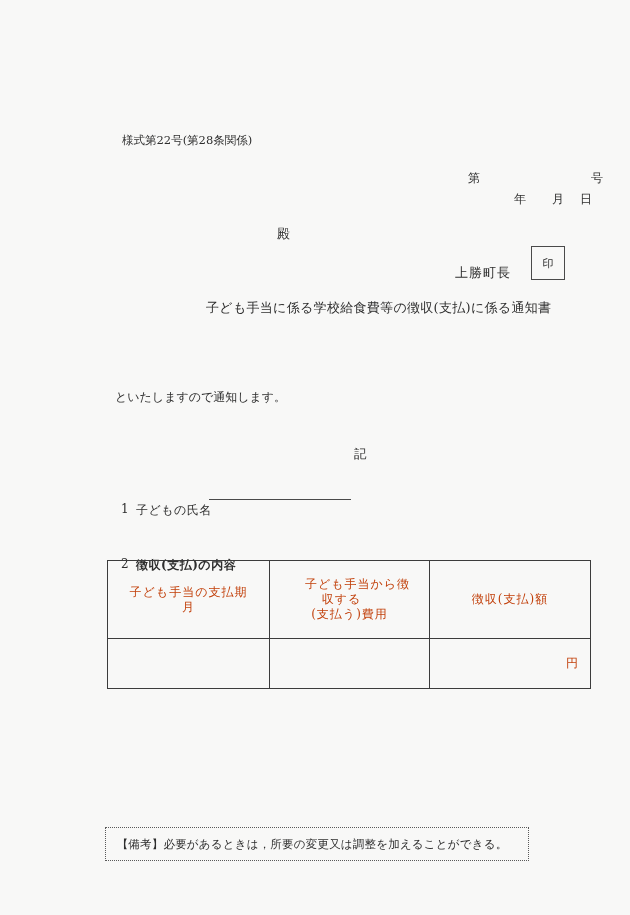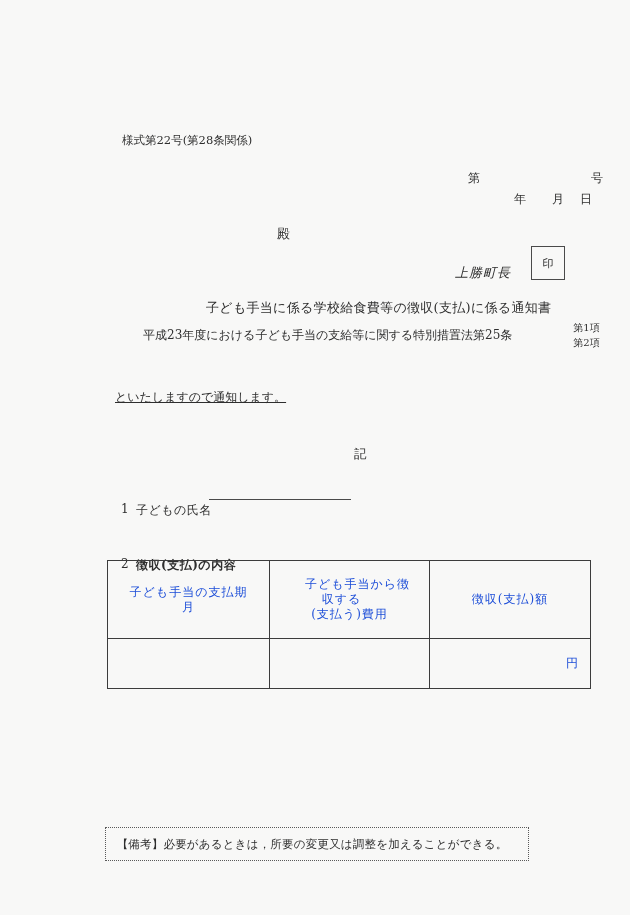--- a/index.html
+++ b/index.html
@@ -20,21 +20,21 @@
   .form-no { left:74px; top:85px; font-size:11.5px; }
 
   .docnum-prefix { left:420px; top:122px; font-size:12px; }
   .docnum-suffix { left:543px; top:122px; font-size:12px; }
   .date-year  { left:466px; top:143px; font-size:12px; }
   .date-month { left:504px; top:143px; font-size:12px; }
   .date-day   { left:532px; top:143px; font-size:12px; }
 
   .addressee { left:229px; top:177px; font-size:13px; }
 
-  .issuer { left:407px; top:216px; font-size:13px; letter-spacing:1px;font-style:italic; }
+  .issuer { left:407px; top:216px; font-size:13px; letter-spacing:1px; }
   .seal-box {
     left:499px; top:214px;
     width:17px; height:19px;
     border:1px solid #4a4a4a;
     display:flex; align-items:center; justify-content:center;
     font-size:11px;
   }
 
   .doc-title { left:158px; top:251px; font-size:13px; letter-spacing:0.3px; }
 
@@ -44,41 +44,41 @@
   }
   .body-line1 .main { font-size:12px; }
   .clause-stack {
     display:inline-block;
     font-size:10px; line-height:15px;
     margin:0 12px 0 13px;
     text-align:left;
   }
   .body-line1 .tail { font-size:12px; }
   .body-line2 { left:67px; top:319px; font-size:12px; }
-  .body-line3 { left:67px; top:341px; font-size:12px;text-decoration:underline; }
+  .body-line3 { left:67px; top:341px; font-size:12px; }
 
   .ki-heading { left:306px; top:398px; font-size:12.5px; }
 
   .item-row { font-size:12px; }
   .item1-no    { left:73px;  top:454px; }
   .item1-label { left:88px;  top:454px; letter-spacing:0.5px; }
   .name-underline {
     left:177px; top:467px; width:142px; height:0;
     border-top:1px solid #4a4a4a;
   }
   .item2-no    { left:73px;  top:509px; }
   .item2-label { left:88px;  top:509px; letter-spacing:0.5px;font-weight:bold; }
 
   .content-table {
     position:absolute; left:75px; top:528px;
     width:483px;
     border-collapse:collapse;
     table-layout:fixed;
     font-size:12px;
-    color:#1d4ed8;
+    color:#c2410c;
   }
   .content-table th, .content-table td {
     border:1px solid #3c3c3c;
     font-weight:normal;
     vertical-align:middle;
   }
   .content-table th {
     height:39px;
     text-align:center;
     letter-spacing:1px;
@@ -117,28 +117,20 @@
 
   <div class="abs addressee">殿</div>
 
   <div class="abs issuer">上勝町長</div>
   <div class="abs seal-box">
     <span>印</span>
   </div>
 
   <div class="abs doc-title">子ども手当に係る学校給食費等の徴収(支払)に係る通知書</div>
 
-  <div class="abs body-line1">
-    <span class="main">　平成23年度における子ども手当の支給等に関する特別措置法第25条</span>
-    <span class="clause-stack">
-      <span>第1項</span><br>
-      <span>第2項</span>
-    </span>
-    <span class="tail">の規定に</span>
-  </div>
   <div class="abs body-line3">といたしますので通知します。</div>
 
   <div class="abs ki-heading">記</div>
 
   <div class="abs item-row item1-no">1</div>
   <div class="abs item-row item1-label">子どもの氏名</div>
   <div class="abs name-underline"></div>
 
   <div class="abs item-row item2-no">2</div>
   <div class="abs item-row item2-label">徴収(支払)の内容</div>

